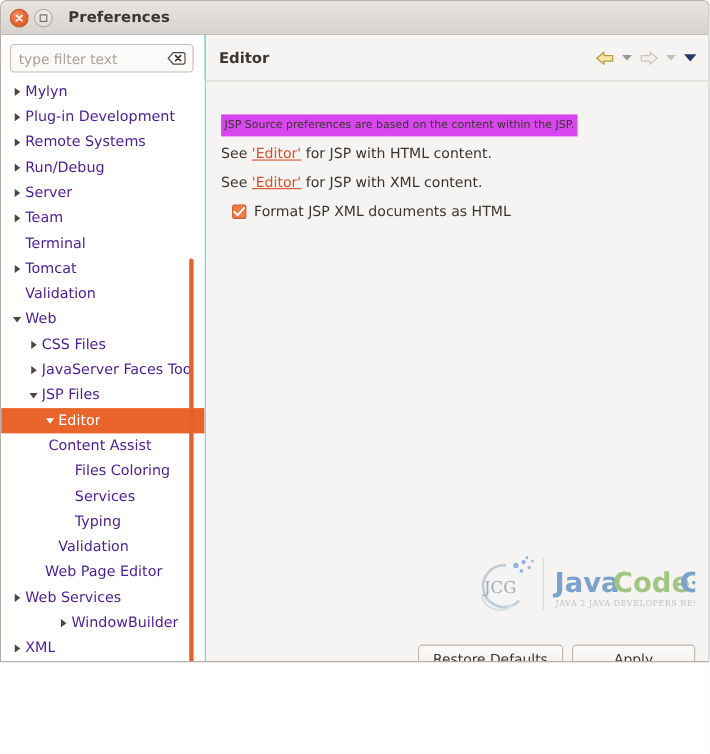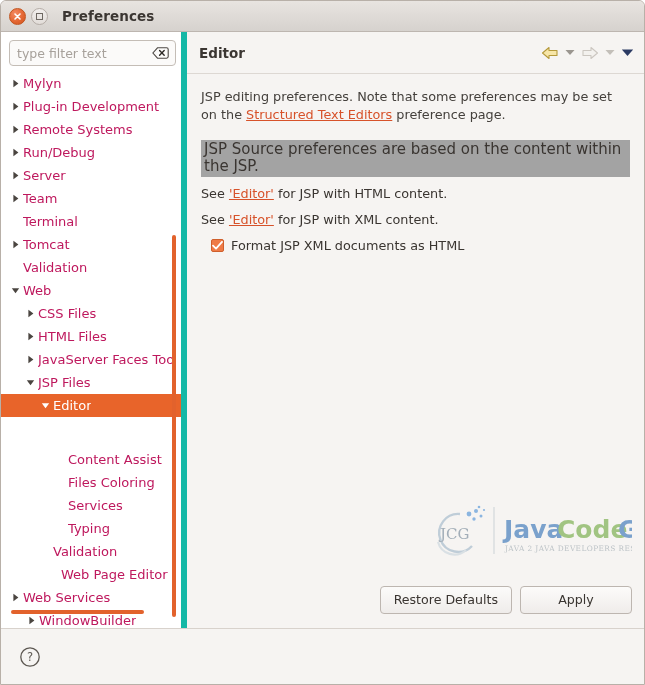--- a/index.html
+++ b/index.html
@@ -8,21 +8,21 @@
   }
   body {
     width: 645px; height: 685px;
     font-family: "DejaVu Sans", "Liberation Sans", sans-serif;
     overflow: hidden;
     -webkit-font-smoothing: antialiased;
   }
 
   .window {
     position: relative;
-    width: 645px; height: 685px;
+    width: 645px; height: 602px;
     box-sizing: border-box;
     background: #f6f4f2;
     border: 1px solid #b8b0a8;
     border-radius: 6px 6px 0 0;
     overflow: hidden;
   }
 
   
   .titlebar {
     position: relative;
@@ -67,21 +67,21 @@
     height: 596px;
     display: flex;
     background: #f6f4f2;
   }
 
   
   .leftpane {
     position: relative;
     width: 186px;
     background: #ffffff;
-    border-right: 6px solid #14b8a6;
+    border-right: 1px solid #14b8a6;
     box-sizing: border-box;
     flex: 0 0 186px;
   }
   .filterbox {
     position: absolute;
     left: 8px; top: 8px;
     width: 167px; height: 26px;
     box-sizing: border-box;
     background: #fbfaf9;
     border: 1px solid #c4bdb6;
@@ -103,21 +103,21 @@
   .tree {
     position: absolute;
     left: 0; top: 40px; right: 0; bottom: 0;
     overflow: hidden;
     background: #ffffff;
   }
   .trow {
     position: relative;
     height: 23px;
     display: flex; align-items: center;
-    font-size: 13px; color: #be185d;
+    font-size: 13px; color: #4c1d95;
     white-space: nowrap;
     cursor: default;
   }
   .trow.sel { background: #e8642a; color: #ffffff; }
   .tw {
     width: 16px; height: 23px; flex: 0 0 16px;
     display: flex; align-items: center; justify-content: center;
   }
   .tw svg { display:block; }
   .tlabel { overflow: hidden; }
@@ -171,23 +171,23 @@
   }
   .lnk {
     color: #d7522a;
     text-decoration: underline;
     text-decoration-color: #d7522a;
     cursor: pointer;
   }
   .srcbox {
     margin-top: 16px;
     display: inline-block;
-    background: #a3a3a3;
+    background: #d946ef;
     padding: 1px 3px 2px 3px;
-    font-size: 15px; color: #3a3531;
+    font-size: 10px; color: #3a3531;
     line-height: 17px;
   }
   .optline {
     margin-top: 7px;
     font-size: 12.8px; color: #3a3531;
     line-height: 19px;
   }
   .cbrow {
     margin-top: 9px;
     display: flex; align-items: center;
@@ -377,79 +377,71 @@
               </svg>
             </span>
             <span class="tlabel">CSS Files</span>
           </div>
           <div class="trow" style="padding-left: 21px;">
             <span class="tw">
               <svg width="9" height="9" viewBox="0 0 9 9">
                 <path d="M2.4 0.8 L7.4 4.5 L2.4 8.2 Z" fill="#4a4540"></path>
               </svg>
             </span>
-            <span class="tlabel">HTML Files</span>
+            <span class="tlabel">JavaServer Faces Too</span>
           </div>
           <div class="trow" style="padding-left: 21px;">
             <span class="tw">
               <svg width="9" height="9" viewBox="0 0 9 9">
-                <path d="M2.4 0.8 L7.4 4.5 L2.4 8.2 Z" fill="#4a4540"></path>
-              </svg>
-            </span>
-            <span class="tlabel">JavaServer Faces Too</span>
-          </div>
-          <div class="trow" style="padding-left: 21px;">
-            <span class="tw">
-              <svg width="9" height="9" viewBox="0 0 9 9">
                 <path d="M0.8 2.2 L8.2 2.2 L4.5 7.2 Z" fill="#4a4540"></path>
               </svg>
             </span>
             <span class="tlabel">JSP Files</span>
           </div>
           <div class="trow sel" style="padding-left: 36px;">
             <span class="tw">
               <svg width="9" height="9" viewBox="0 0 9 9">
                 <path d="M0.8 2.2 L8.2 2.2 L4.5 7.2 Z" fill="#ffffff"></path>
               </svg>
             </span>
             <span class="tlabel">Editor</span>
           </div>
-          <div class="trow" style="padding-left: 51px; margin-top: 31px;">
+          <div class="trow" style="padding-left: 27px;">
             <span class="tw"></span>
             <span class="tlabel">Content Assist</span>
           </div>
           <div class="trow" style="padding-left: 51px;">
             <span class="tw"></span>
             <span class="tlabel">Files Coloring</span>
           </div>
           <div class="trow" style="padding-left: 51px;">
             <span class="tw"></span>
             <span class="tlabel">Services</span>
           </div>
           <div class="trow" style="padding-left: 51px;">
             <span class="tw"></span>
             <span class="tlabel">Typing</span>
           </div>
           <div class="trow" style="padding-left: 36px;">
             <span class="tw"></span>
             <span class="tlabel">Validation</span>
           </div>
-          <div class="trow" style="padding-left: 44px;">
+          <div class="trow" style="padding-left: 24px;">
             <span class="tw"></span>
             <span class="tlabel">Web Page Editor</span>
           </div>
           <div class="trow" style="padding-left: 6px;">
             <span class="tw">
               <svg width="9" height="9" viewBox="0 0 9 9">
                 <path d="M2.4 0.8 L7.4 4.5 L2.4 8.2 Z" fill="#4a4540"></path>
               </svg>
             </span>
             <span class="tlabel">Web Services</span>
           </div>
-          <div class="trow" style="padding-left: 22px;">
+          <div class="trow" style="padding-left: 4px; margin-left: 44px;">
             <span class="tw">
               <svg width="9" height="9" viewBox="0 0 9 9">
                 <path d="M2.4 0.8 L7.4 4.5 L2.4 8.2 Z" fill="#4a4540"></path>
               </svg>
             </span>
             <span class="tlabel">WindowBuilder</span>
           </div>
           <div class="trow" style="padding-left: 6px;">
             <span class="tw">
               <svg width="9" height="9" viewBox="0 0 9 9">
@@ -493,23 +485,20 @@
           <div class="navbtn">
             <svg width="13" height="9" viewBox="0 0 13 9" aria-hidden="true">
               <path d="M0.8 1.4 L12.2 1.4 L6.5 8 Z" fill="#2b3a63"></path>
             </svg>
           </div>
         </div>
       </div>
 
       <div class="pagebody">
 
-        <div class="para">
-          <span>JSP editing preferences.  Note that some preferences may be set on the </span><span class="lnk">Structured Text Editors</span><span> preference page.</span>
-        </div>
 
         <div class="srcbox">JSP Source preferences are based on the content within the JSP.</div>
 
         <div class="optline">
           <span>See </span><span class="lnk">'Editor'</span><span> for JSP with HTML content.</span>
         </div>
 
         <div class="optline">
           <span>See </span><span class="lnk">'Editor'</span><span> for JSP with XML content.</span>
         </div>

